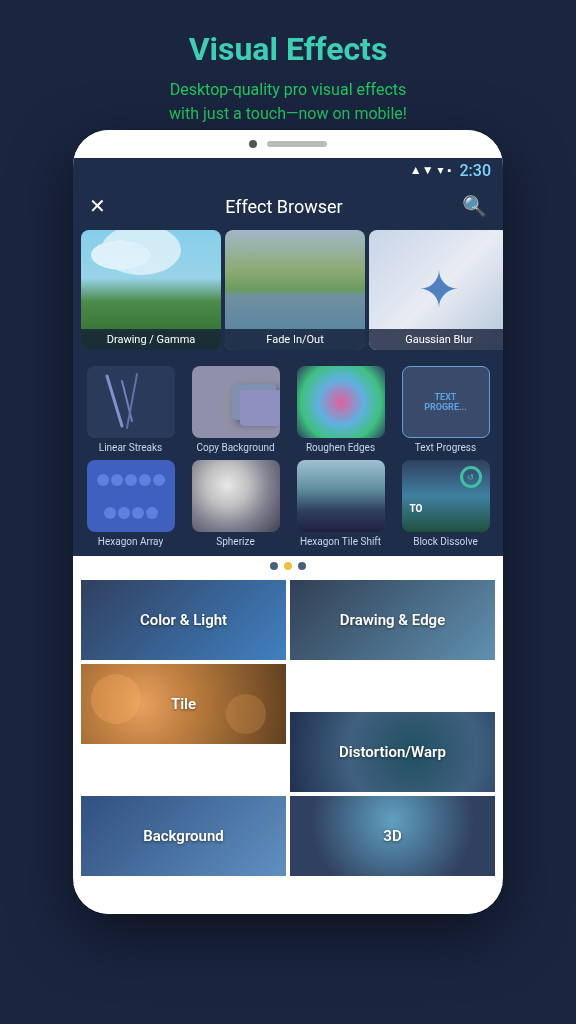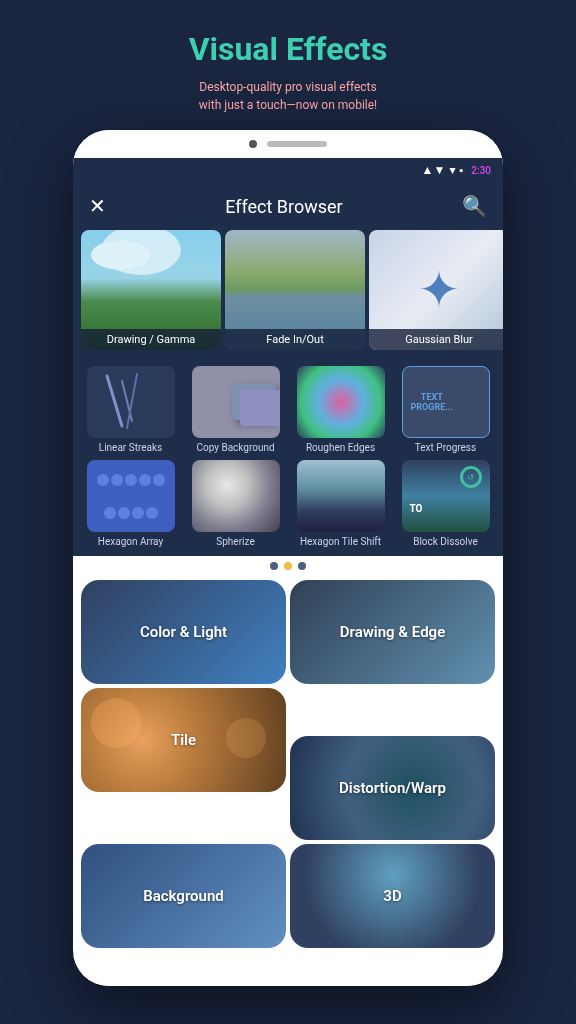--- a/index.html
+++ b/index.html
@@ -17,22 +17,22 @@
       text-align: center;
       padding: 30px 28px 20px;
     }
     .header-title {
       font-size: 32px;
       font-weight: 700;
       color: #3ecfb2;
       margin-bottom: 10px;
     }
     .header-subtitle {
-      font-size: 12px;
-      color: #fca5a5;
+      font-size: 16px;
+      color: #22c55e;
       line-height: 1.5;
     }
 
     
     .phone-frame {
       position: absolute;
       top: 130px;
       left: 50%;
       transform: translateX(-50%);
       width: 430px;
@@ -81,22 +81,22 @@
     .signal-icon {
       color: white;
       font-size: 12px;
     }
     .battery-text {
       color: white;
       font-size: 11px;
       font-weight: 500;
     }
     .time-text {
-      color: #d946ef;
-      font-size: 10px;
+      color: #7dd3fc;
+      font-size: 16px;
       font-weight: 500;
       margin-left: 4px;
     }
 
     
     .app-topbar {
       display: flex;
       align-items: center;
       justify-content: space-between;
       padding: 12px 16px;
@@ -217,26 +217,26 @@
     }
 
     .thumb-roughen {
       background: radial-gradient(circle at 50% 50%, #e060a0 0%, #60b0e0 40%, #40c080 70%, #2a3a5a 100%);
     }
 
     .thumb-text {
       background: #3a4a6a;
       display: flex;
       align-items: center;
-      justify-content: flex-start;
+      justify-content: center;
       font-size: 9px;
       color: #60a0e0;
       font-weight: bold;
       text-align: center;
-      padding: 8px;
+      padding: 20px;
       border: 1px solid #60a0e0;
     }
 
     
     .thumb-hexagon {
       background: #4060c0;
       display: flex;
       flex-wrap: wrap;
       align-items: center;
       justify-content: center;
@@ -301,22 +301,22 @@
     }
 
     
     .category-grid {
       display: grid;
       grid-template-columns: 1fr 1fr;
       gap: 4px;
       padding: 4px 8px 8px;
     }
     .category-tile {
-      height: 104px;
-      border-radius: 18px;
+      height: 80px;
+      border-radius: 0;
       display: flex;
       align-items: center;
       justify-content: center;
       position: relative;
       overflow: hidden;
     }
     .category-label {
       color: white;
       font-size: 15px;
       font-weight: 600;

